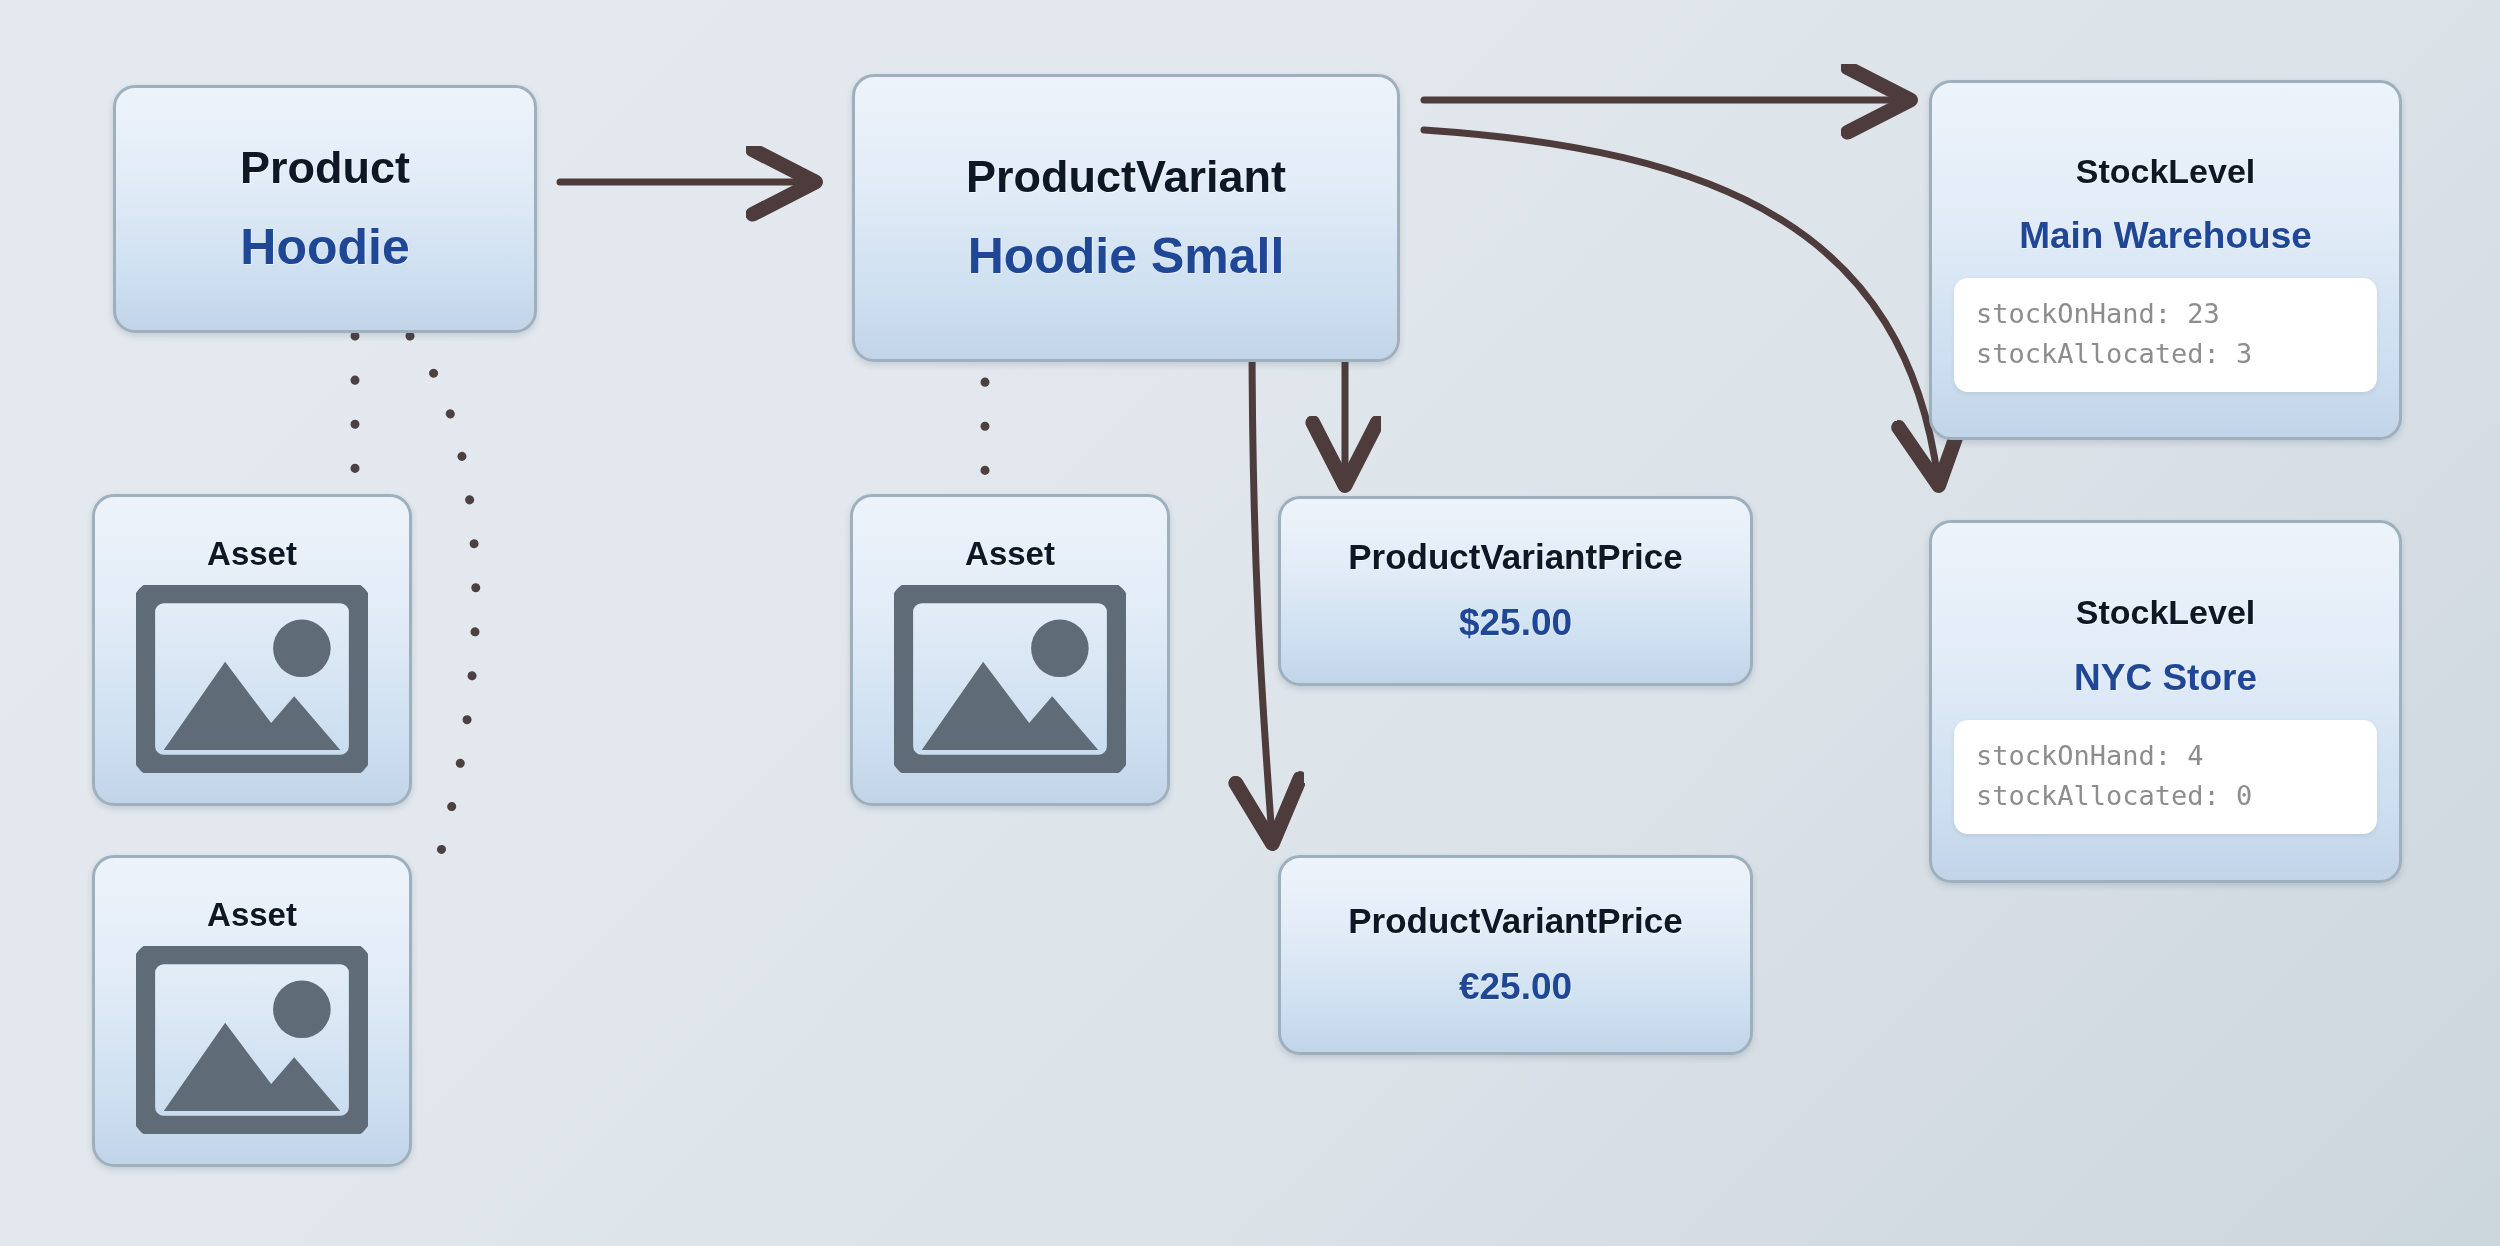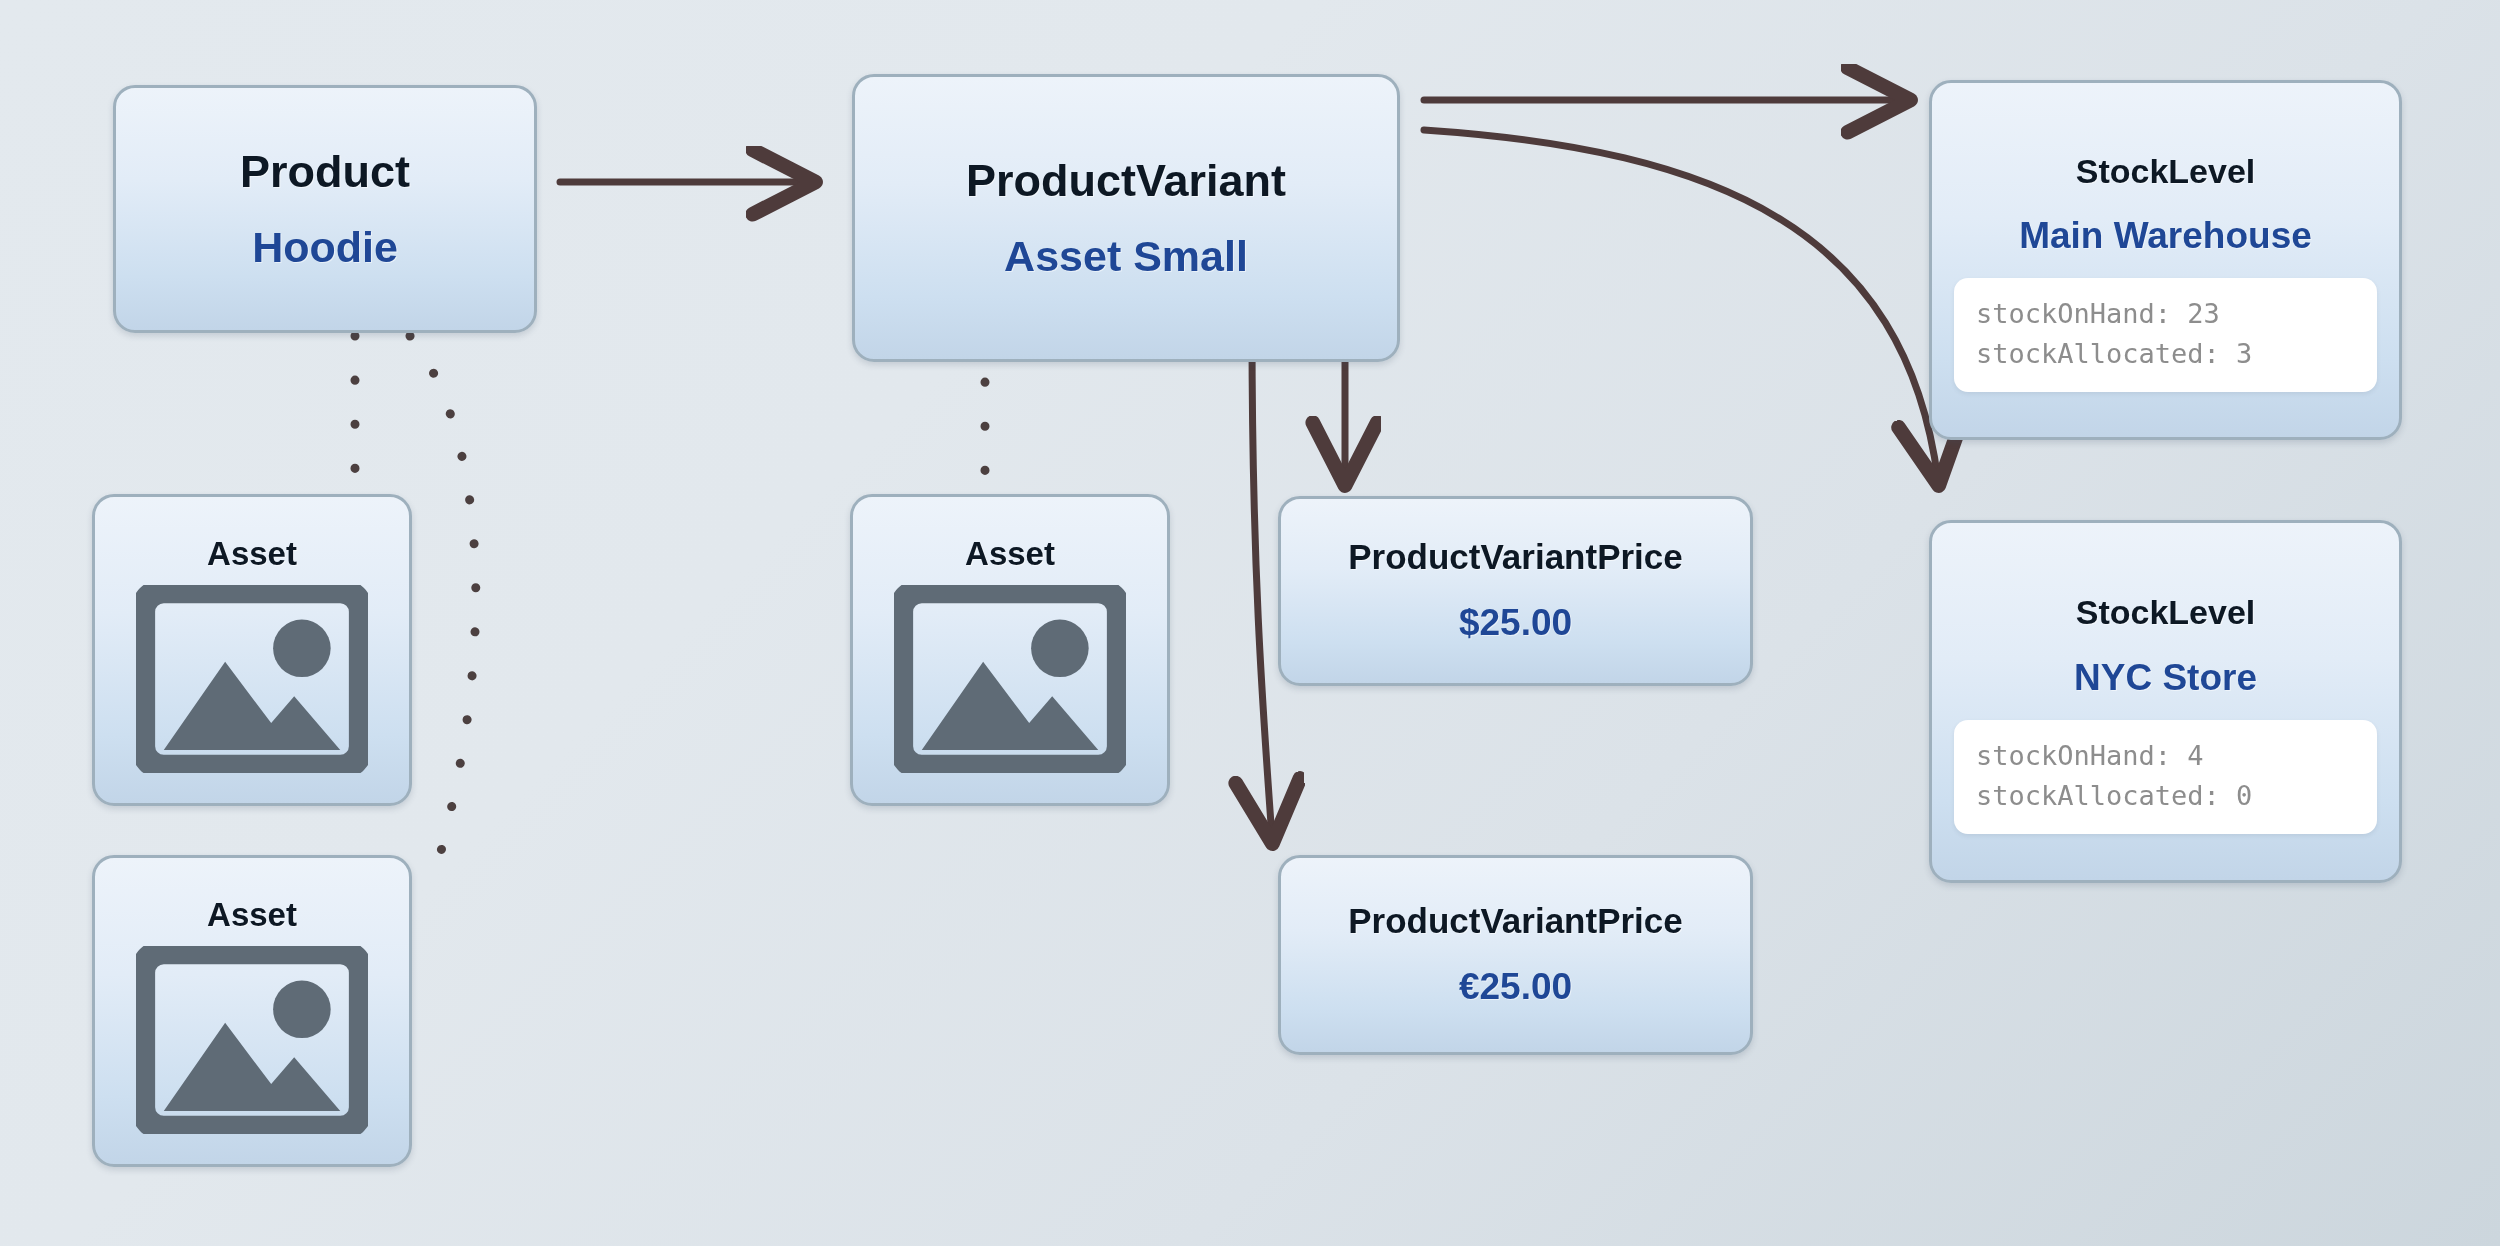--- a/index.html
+++ b/index.html
@@ -52,21 +52,21 @@
   .node .value {
     color: #1f4796;
     font-weight: bold;
     text-shadow: 1px 1px 0 rgba(255,255,255,0.5);
     text-align: center;
     line-height: 1.05;
   }
 
   
   .entity .type  { font-size: 45px; }
-  .entity .value { font-size: 43px; }
+  .entity .value { font-size: 50px; }
 
   
   .price .type  { font-size: 35px; }
   .price .value { font-size: 37px; }
 
   
   .asset { padding-top: 10px; }
   .asset .type { font-size: 33px; margin-bottom: 14px; }
   .asset .imgicon { display: block; }
 
@@ -121,21 +121,21 @@
 
   <div class="node entity" style="left:113px; top:85px; width:424px; height:248px;">
     <div class="type">Product</div>
     <div style="height:30px"></div>
     <div class="value">Hoodie</div>
   </div>
 
   <div class="node entity" style="left:852px; top:74px; width:548px; height:288px;">
     <div class="type">ProductVariant</div>
     <div style="height:30px"></div>
-    <div class="value">Asset Small</div>
+    <div class="value">Hoodie Small</div>
   </div>
 
   <div class="node asset" style="left:92px; top:494px; width:320px; height:312px;">
     <div class="type">Asset</div>
     <svg class="imgicon" width="232" height="188" viewBox="0 0 120 98" xmlns="http://www.w3.org/2000/svg">
       <rect x="3" y="3" width="114" height="92" rx="11" ry="11" fill="none" stroke="#5f6b76" stroke-width="13"></rect>
       <circle cx="86" cy="33" r="15" fill="#5f6b76"></circle>
       <path d="M14,86 L46,40 L70,72 L82,58 L106,86 Z" fill="#5f6b76"></path>
     </svg>
   </div>

